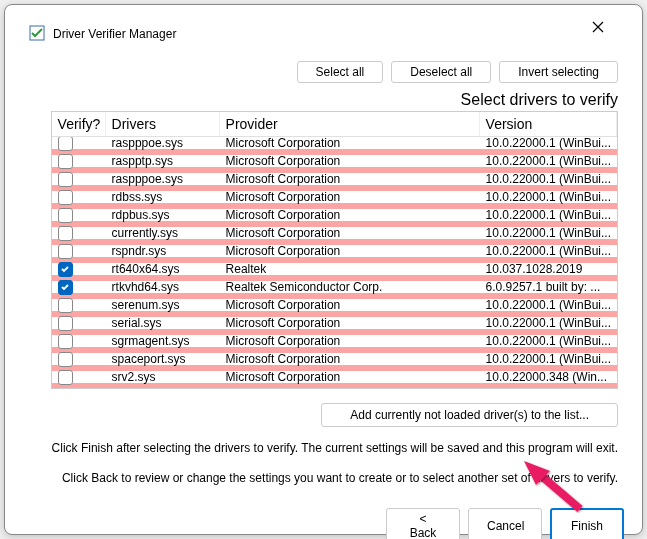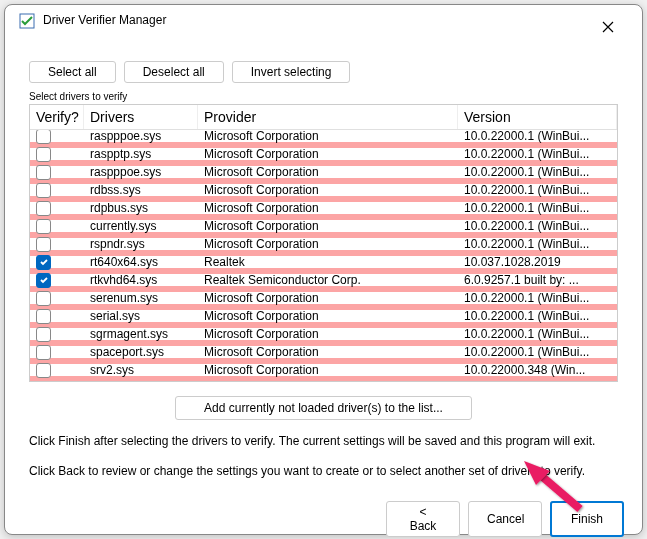--- a/index.html
+++ b/index.html
@@ -1,25 +1,25 @@
 <!DOCTYPE html>
 <html><head>
 <meta charset="utf-8">
 <style>
 * { box-sizing: border-box; margin: 0; padding: 0; }
 body { font-family: "Segoe UI", Tahoma, sans-serif; font-size: 12px; background: #f0f0f0; width: 647px; height: 539px; overflow: hidden; position: relative; }
 .window { width: 639px; height: 531px; background: #fff; border: 1px solid #888; border-radius: 8px; margin: 4px; box-shadow: 0 2px 8px rgba(0,0,0,0.2); display: flex; flex-direction: column; }
-.titlebar { display: flex; align-items: flex-start; padding: 8px 14px; }
+.titlebar { display: flex; align-items: flex-end; padding: 8px 24px; }
 .titlebar-icon { width: 16px; height: 16px; margin-right: 8px; }
 .titlebar-title { flex: 1; font-size: 12px; }
 .close-btn { width: 40px; height: 28px; display: flex; align-items: center; justify-content: center; cursor: pointer; }
-.content { padding: 12px 24px 12px 24px; flex: 1; display: flex; flex-direction: column; }
+.content { padding: 12px 24px 12px 24px; flex: 1; display: flex; flex-direction: column; align-items: flex-end; }
 .btn-row { display: flex; gap: 8px; margin-bottom: 8px; }
 .btn { background: #fff; border: 1px solid #ccc; border-radius: 3px; padding: 3px 18px; font-size: 12px; cursor: pointer; }
-.label { font-size: 10px; margin-bottom: 2px; }
+.label { font-size: 16px; margin-bottom: 2px; }
 .list-frame { border: 1px solid #ccc; height: 278px; display: flex; flex-direction: column; overflow: hidden; }
 .list-header { display: flex; background: #fff; border-bottom: 1px solid #e0e0e0; }
 .list-header .col { padding: 4px 6px; border-right: 1px solid #eee; font-size: 14px; }
 .col-verify { width: 54px; }
 .col-driver { width: 114px; }
 .col-provider { width: 260px; }
 .col-version { flex: 1; }
 .list-body { flex: 1; overflow-y: scroll; overflow-x: hidden; }
 .row { display: flex; align-items: center; height: 18px; border-bottom: 6px solid #fca5a5; }
 .row .cell { padding: 1px 6px; white-space: nowrap; overflow: hidden; text-overflow: ellipsis; font-size: 12px; }

